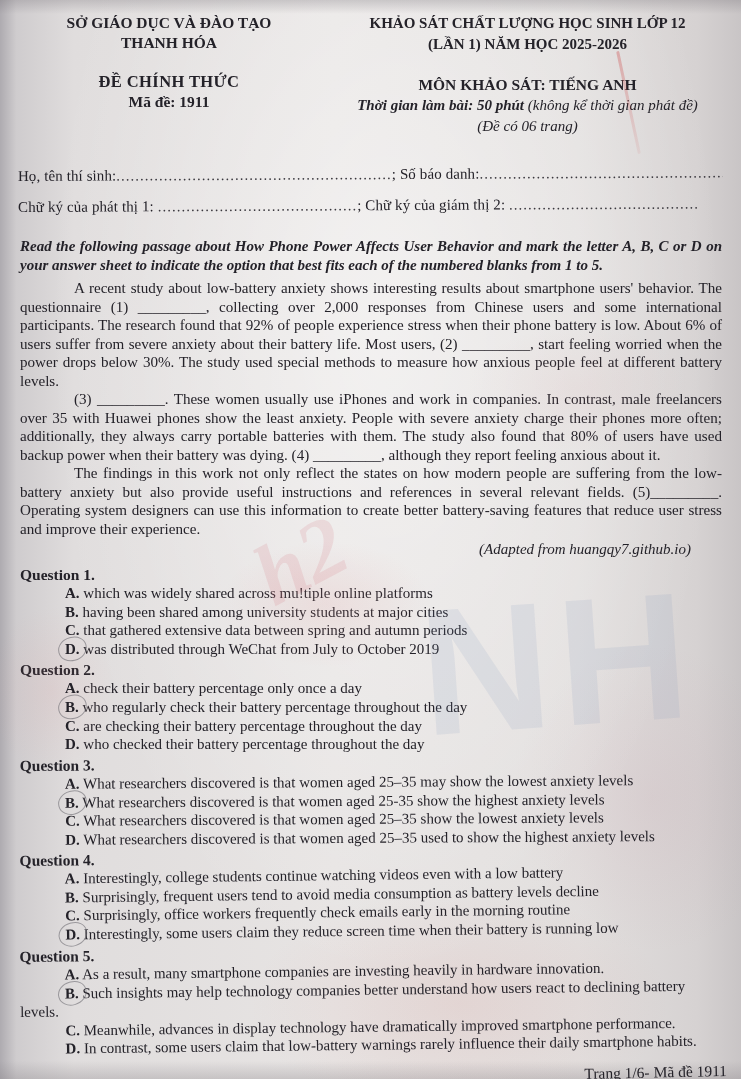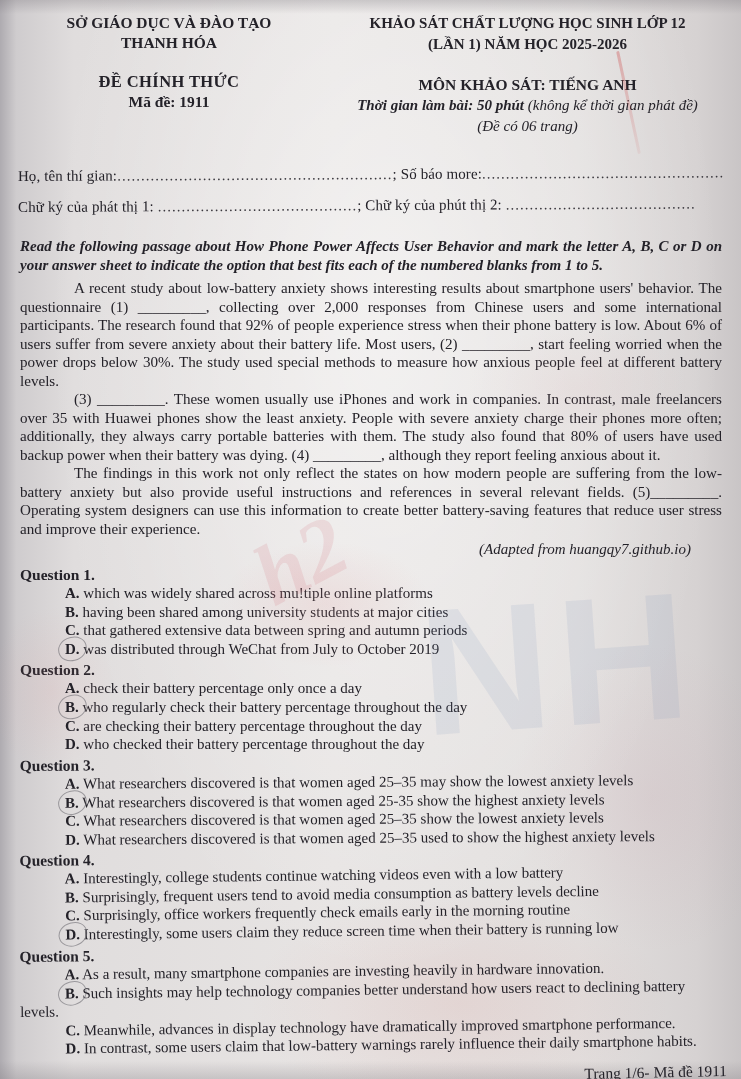--- a/index.html
+++ b/index.html
@@ -91,22 +91,22 @@
       <div class="h-b2">KHẢO SÁT CHẤT LƯỢNG HỌC SINH LỚP 12</div>
       <div class="h-b2">(LẦN 1) NĂM HỌC 2025-2026</div>
       <div class="h-gap"></div>
       <div class="h-subject">MÔN KHẢO SÁT: TIẾNG ANH</div>
       <div class="h-duration"><b>Thời gian làm bài: 50 phút</b><span> (không kể thời gian phát đề)</span></div>
       <div class="h-pages">(Đề có 06 trang)</div>
     </div>
   </div>
 
   <div class="candidate">
-    <div class="row"><span>Họ, tên thí gian:</span><span class="dots">..........................................................</span><span>; Số báo more:</span><span class="dots">............................................................</span></div>
-    <div class="row"><span>Chữ ký của phát thị 1: </span><span class="dots">..........................................</span><span>; Chữ ký của phút thị 2: </span><span class="dots">........................................</span></div>
+    <div class="row"><span>Họ, tên thí sinh:</span><span class="dots">..........................................................</span><span>; Số báo danh:</span><span class="dots">............................................................</span></div>
+    <div class="row"><span>Chữ ký của phát thị 1: </span><span class="dots">..........................................</span><span>; Chữ ký của giám thị 2: </span><span class="dots">........................................</span></div>
   </div>
 
   <div class="instruction">Read the following passage about How Phone Power Affects User Behavior and mark the letter A, B, C or D on your answer sheet to indicate the option that best fits each of the numbered blanks from 1 to 5.</div>
 
   <div class="passage">
     <p>A recent study about low-battery anxiety shows interesting results about smartphone users' behavior. The questionnaire (1) _________, collecting over 2,000 responses from Chinese users and some international participants. The research found that 92% of people experience stress when their phone battery is low. About 6% of users suffer from severe anxiety about their battery life. Most users, (2) _________, start feeling worried when the power drops below 30%. The study used special methods to measure how anxious people feel at different battery levels.</p>
     <p>(3) _________. These women usually use iPhones and work in companies. In contrast, male freelancers over 35 with Huawei phones show the least anxiety. People with severe anxiety charge their phones more often; additionally, they always carry portable batteries with them. The study also found that 80% of users have used backup power when their battery was dying. (4) _________, although they report feeling anxious about it.</p>
     <p>The findings in this work not only reflect the states on how modern people are suffering from the low-battery anxiety but also provide useful instructions and references in several relevant fields. (5)_________. Operating system designers can use this information to create better battery-saving features that reduce user stress and improve their experience.</p>
   </div>
   <div class="source">(Adapted from huangqy7.github.io)</div>

